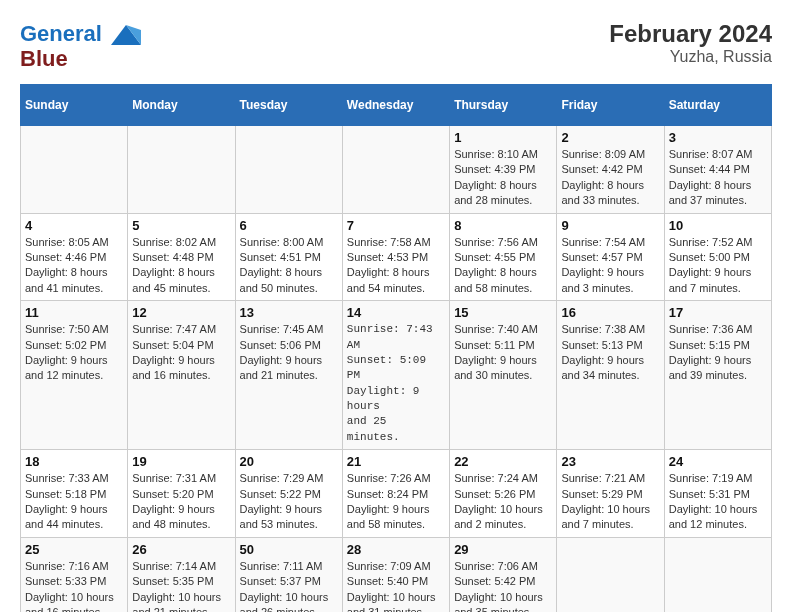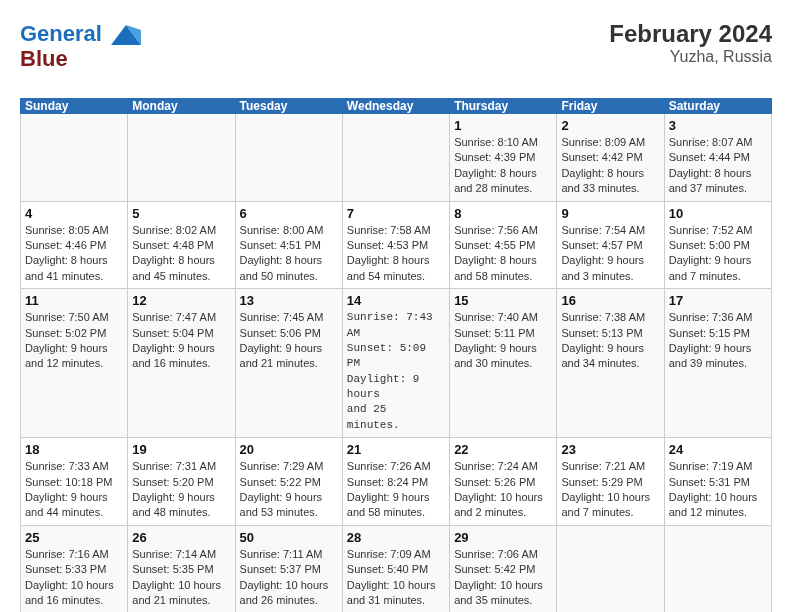--- a/index.html
+++ b/index.html
@@ -10,21 +10,21 @@
       height: 612px;
       overflow: hidden;
     }
     .container {
       padding: 20px 20px 10px 20px;
     }
     .header {
       display: flex;
       justify-content: space-between;
       align-items: flex-start;
-      margin-bottom: 26px;
+      margin-bottom: 12px;
     }
     .logo {
       display: flex;
       align-items: center;
     }
     .logo-text {
       font-size: 22px;
       font-weight: bold;
       color: #333;
       line-height: 1.1;
@@ -53,21 +53,21 @@
     table {
       width: 100%;
       border-collapse: collapse;
       table-layout: fixed;
     }
     thead tr th {
       background-color: #2a6db5;
       color: #fff;
       font-size: 12px;
       font-weight: bold;
-      padding: 0 4px;
+      padding: 13px 4px;
       text-align: left;
       border: 1px solid #2a6db5;
     }
     tbody tr td {
       border: 1px solid #ccc;
       vertical-align: top;
       padding: 4px 4px;
       font-size: 10px;
       color: #333;
       height: 78px;
@@ -253,21 +253,21 @@
             <div class="day-info" style="white-space: pre-line;">Sunrise: 7:36 AM
 Sunset: 5:15 PM
 Daylight: 9 hours
 and 39 minutes.</div>
           </td>
         </tr>
         <tr>
           <td>
             <div class="day-number">18</div>
             <div class="day-info" style="white-space: pre-line;">Sunrise: 7:33 AM
-Sunset: 10:18 PM
+Sunset: 5:18 PM
 Daylight: 9 hours
 and 44 minutes.</div>
           </td>
           <td>
             <div class="day-number">19</div>
             <div class="day-info" style="white-space: pre-line;">Sunrise: 7:31 AM
 Sunset: 5:20 PM
 Daylight: 9 hours
 and 48 minutes.</div>
           </td>

